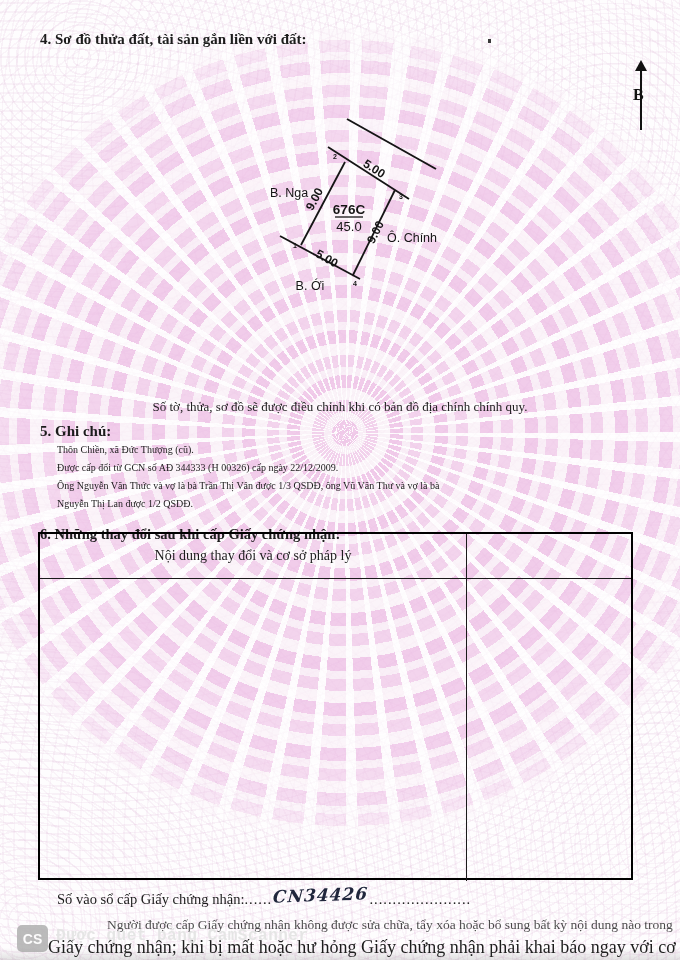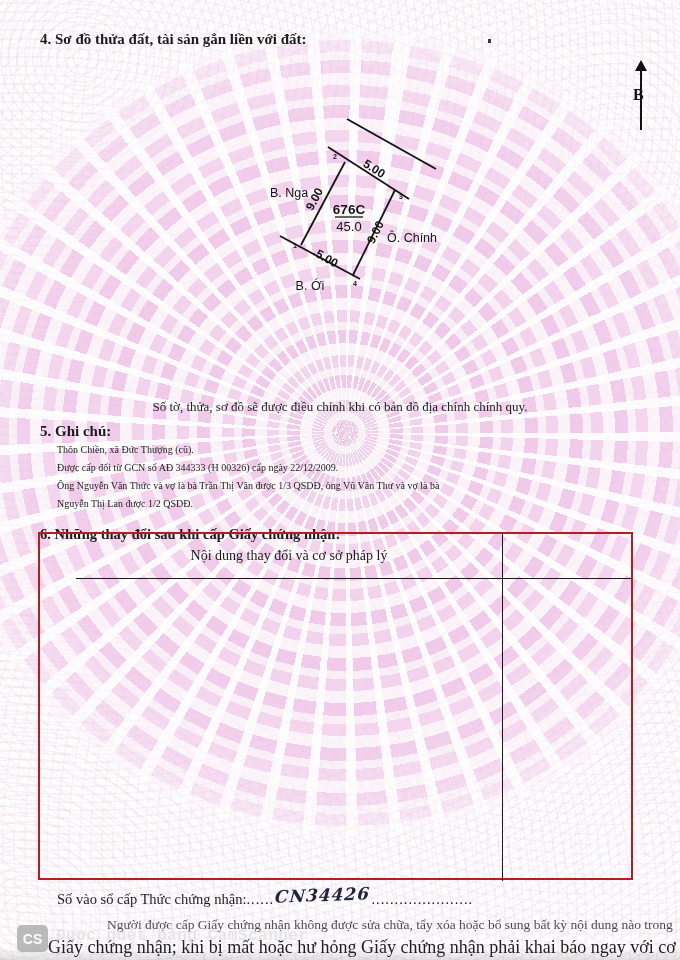--- a/index.html
+++ b/index.html
@@ -49,21 +49,21 @@
     font-weight:bold;font-size:16px;color:#111;}
   
   .sketch{left:240px;top:100px;}
   .sketch text{fill:#151515;font-family:"Liberation Sans",sans-serif;}
   .dim{font-size:12px;font-weight:bold;}
   .vtx{font-size:7px;font-weight:bold;}
   .nbr{font-size:12.5px;}
   .parcel-id{font-size:13.5px;font-weight:bold;}
   .parcel-area{font-size:13px;}
   
-  .chg-table{left:38px;top:532px;width:595px;height:348px;border:2px solid #b91c1c;box-sizing:border-box;padding-left:36px;}
+  .chg-table{left:38px;top:532px;width:595px;height:348px;border:2px solid #000000;box-sizing:border-box;}
   .chg-head{display:flex;height:44px;border-bottom:1.6px solid #1a1a1a;}
   .chg-c1{width:427px;border-right:1.6px solid #1a1a1a;display:flex;align-items:center;justify-content:center;
     font-size:14px;box-sizing:border-box;}
   .chg-c2{flex:1;display:flex;flex-direction:column;align-items:center;justify-content:center;
     font-size:14px;line-height:17px;text-align:center;}
   .chg-body{display:flex;height:302px;}
   .chg-b1{width:427px;border-right:1.6px solid #1a1a1a;box-sizing:border-box;}
   .chg-b2{flex:1;}
   
   .serial{left:57px;top:888px;font-size:14.5px;white-space:nowrap;}
@@ -147,21 +147,21 @@
   <div class="chg-head">
     <div class="chg-c1">Nội dung thay đổi và cơ sở pháp lý</div>
   </div>
   <div class="chg-body">
     <div class="chg-b1"></div>
     <div class="chg-b2"></div>
   </div>
 </div>
 
 <div class="abs serial">
-  <span>Số vào sổ cấp Thức chứng nhận:</span><span class="dots">......</span><span class="handwrite">CN34426</span><span class="dots">......................</span>
+  <span>Số vào sổ cấp Giấy chứng nhận:</span><span class="dots">......</span><span class="handwrite">CN34426</span><span class="dots">......................</span>
 </div>
 
 <div class="abs footer1">Người được cấp Giấy chứng nhận không được sửa chữa, tẩy xóa hoặc bổ sung bất kỳ nội dung nào trong</div>
 <div class="abs footer2">Giấy chứng nhận; khi bị mất hoặc hư hỏng Giấy chứng nhận phải khai báo ngay với cơ quan cấp Giấy.</div>
 
 <div class="abs cs-logo">CS</div>
 <div class="abs cs-text">Được quét bằng CamScanner</div>
 
 <div class="bottom-shade"></div>
 

